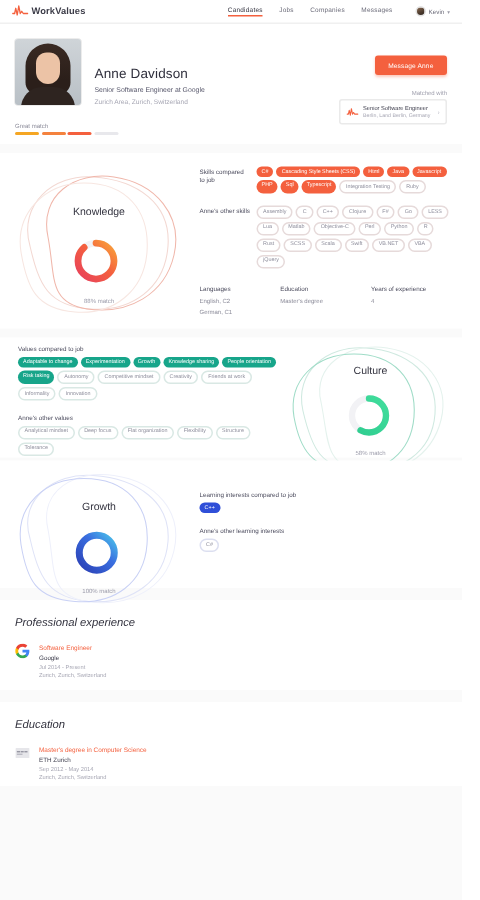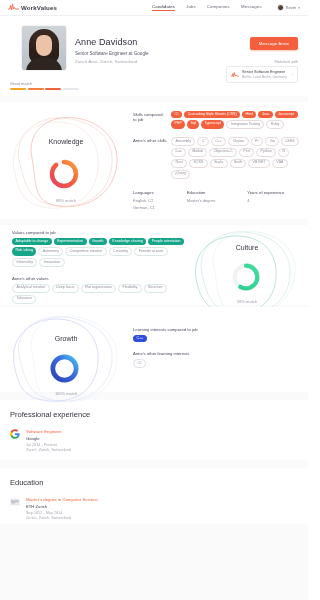--- a/index.html
+++ b/index.html
@@ -31,21 +31,21 @@
   .nav-avatar {
     width: 7px; height: 7px; border-radius: 50%;
     background: linear-gradient(150deg,#8a6b52 0%,#4d3b2e 60%,#2e2420 100%);
     border: .5px solid #e2e2e2;
   }
   .nav-user-name { font-size: 4.2px; color: #6a6a78; }
   .caret { font-size: 3.6px; color: #9a9aa6; }
 
   
   .profile-card { background: #fff; padding: 10px 10px 9px 10px; position: relative; }
-  .profile-row { display: flex; align-items: center; margin-left: 12px; }
+  .profile-row { display: flex; align-items: flex-end; }
   .avatar-lg {
     width: 44px; height: 44px; border-radius: 2px; flex: none;
     background:
       radial-gradient(circle at 50% 34%, #f0cdb4 0 13%, rgba(240,205,180,0) 14%),
       linear-gradient(180deg,#cfd4d8 0%,#b9c0c6 100%);
     position: relative; overflow: hidden;
     box-shadow: 0 0 0 .5px #e6e6e6;
   }
   .avatar-hair {
     position: absolute; left: 7px; top: 3px; width: 30px; height: 34px;
@@ -115,21 +115,21 @@
   .tag.teal-out { background: #fff; color: #8e8e9c; border: .5px solid #d9e8e4; }
   .tag.blue-fill { background: #2f4fd8; color: #fff; }
   .tag.blue-out { background: #fff; color: #8e8e9c; border: .5px solid #dcdff0; }
 
   .meta-grid { display: flex; gap: 32px; }
   .meta-h { font-size: 4.2px; color: #4a4a5c; margin-bottom: 3.5px; }
   .meta-v { font-size: 4px; color: #8b8b99; line-height: 1.7; }
 
   
   .band { background: #fff; margin-top: 8px; padding: 10px; }
-  .band-h { font-size: 7.5px; color: #33333f; }
+  .band-h { font-size: 7.5px; color: #33333f; font-style: italic; }
   .entry { display: flex; gap: 6px; margin-top: 10px; }
   .entry-logo { width: 10px; height: 10px; flex: none; }
   .entry-title { font-size: 4.3px; color: #f4603e; }
   .entry-title.edu { color: #f4603e; }
   .entry-org { font-size: 4.2px; color: #3d3d4c; margin-top: 2px; }
   .entry-dates { font-size: 3.8px; color: #a7a7b4; margin-top: 2px; }
   .entry-loc { font-size: 3.8px; color: #a7a7b4; margin-top: 1px; }
 </style>
 </head>
 <body>

